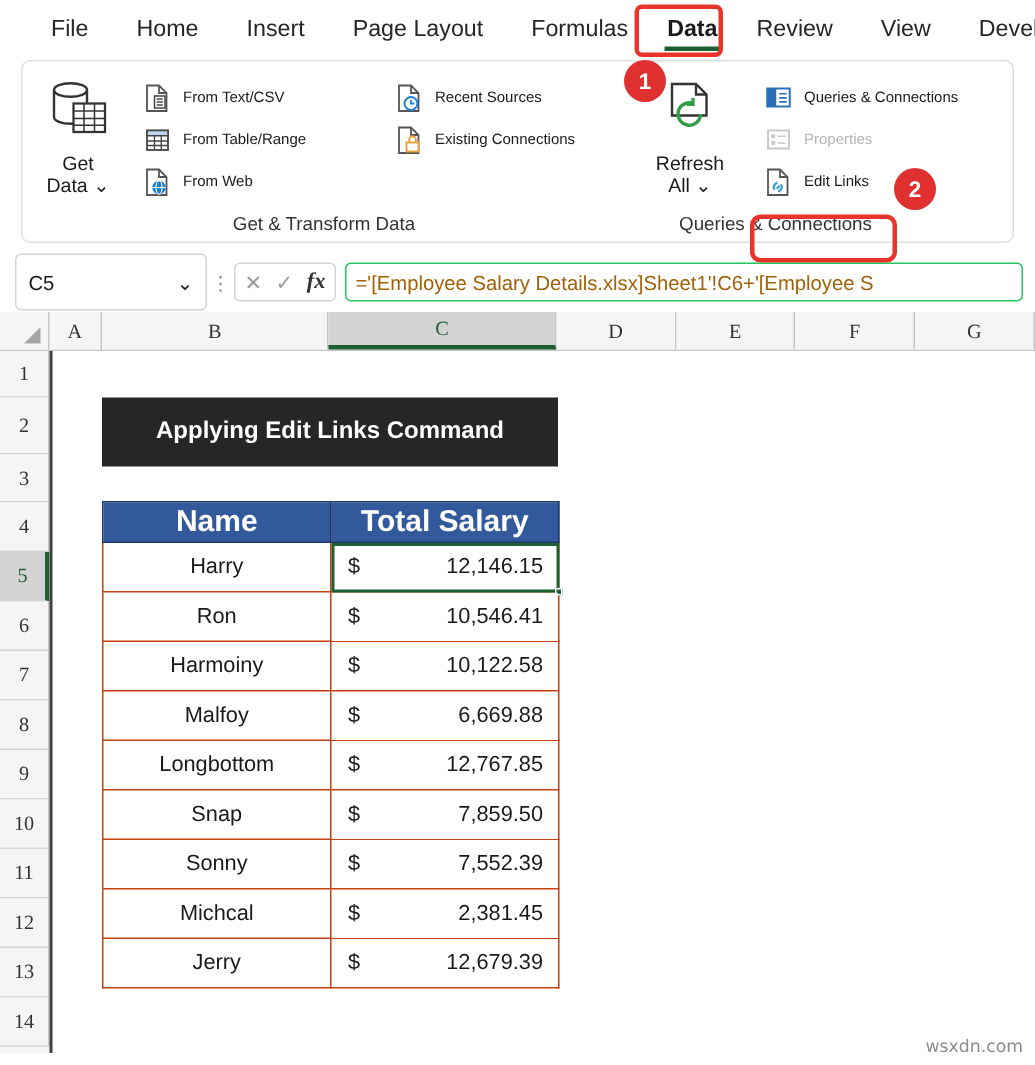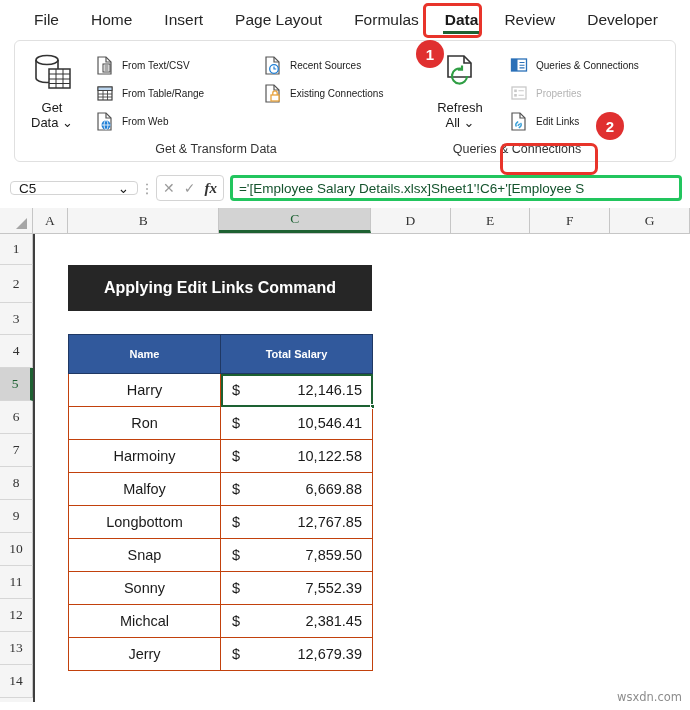--- a/index.html
+++ b/index.html
@@ -128,21 +128,21 @@
   
   .fbar {
     height: 40px;
     display: flex;
     align-items: center;
     padding: 0 8px 0 10px;
     background: #fff;
     gap: 0;
   }
   .namebox {
-    width: 128px; height: 14px;
+    width: 128px; height: 38px;
     border: 1px solid #d4d4d4;
     border-radius: 4px;
     display: flex; align-items: center;
     padding: 0 8px;
     font-size: 13.5px; color: #1a1a1a;
     justify-content: space-between;
     background: #fff;
   }
   .vdots { width: 18px; text-align: center; color: #8a8a8a; font-size: 13px; }
   .fxgroup {
@@ -151,26 +151,26 @@
     border-radius: 4px;
     display: flex; align-items: center;
     padding: 0 6px; gap: 9px;
     background: #fff;
   }
   .fxgroup span { font-size: 14px; color: #9a9a9a; }
   .fxgroup .fx { font-style: italic; font-family: "Liberation Serif", serif; color: #333; font-size: 15px; font-weight: bold; }
   .fmlbox {
     flex: 1;
     height: 26px;
-    border: 3px solid #22c55e;
+    border: 1px solid #22c55e;
     border-radius: 4px;
     margin-left: 6px;
     display: flex; align-items: center;
     padding: 0 6px;
-    font-size: 13.5px; color: #14532d;
+    font-size: 13.5px; color: #a16207;
     overflow: hidden; white-space: nowrap;
     background: #fff;
   }
 
   
   .grid { position: relative; height: 500px; background: #fff; }
   .colhdr {
     display: flex;
     height: 26px;
     border-bottom: 1px solid #c6c6c6;
@@ -217,23 +217,23 @@
     font-weight: bold;
     font-size: 16px;
     display: flex; align-items: center; justify-content: center;
   }
 
   .tbl { position: absolute; border-collapse: collapse; }
   .tbl th {
     background: #31599c;
     color: #fff;
     font-weight: bold;
-    font-size: 11px;
+    font-size: 20px;
     border: 1px solid #1f3864;
-    height: 39px;
+    height: 27px;
   }
   .tbl td {
     border: 1px solid #c2410c;
     height: 33px;
     font-size: 14.5px;
     color: #1a1a1a;
     background: #fff;
   }
   .tbl td.nm { text-align: center; width: 152px; }
   .tbl td.sal { width: 152px; position: relative; padding: 0 10px; }
@@ -271,20 +271,21 @@
   <div class="tab">File</div>
   <div class="tab">Home</div>
   <div class="tab">Insert</div>
   <div class="tab">Page Layout</div>
   <div class="tab">Formulas</div>
   <div class="tab active">
     <span>Data</span>
     <span class="tab-underline"></span>
   </div>
   <div class="tab">Review</div>
+  <div class="tab">View</div>
   <div class="tab">Developer</div>
   <div class="tab-hl-box"></div>
 </div>
 
 <div class="ribbon-wrap">
   <div class="ribbon">
 
     <div class="group" style="width:406px">
       <div class="group-body">
         <div class="bigbtn">

